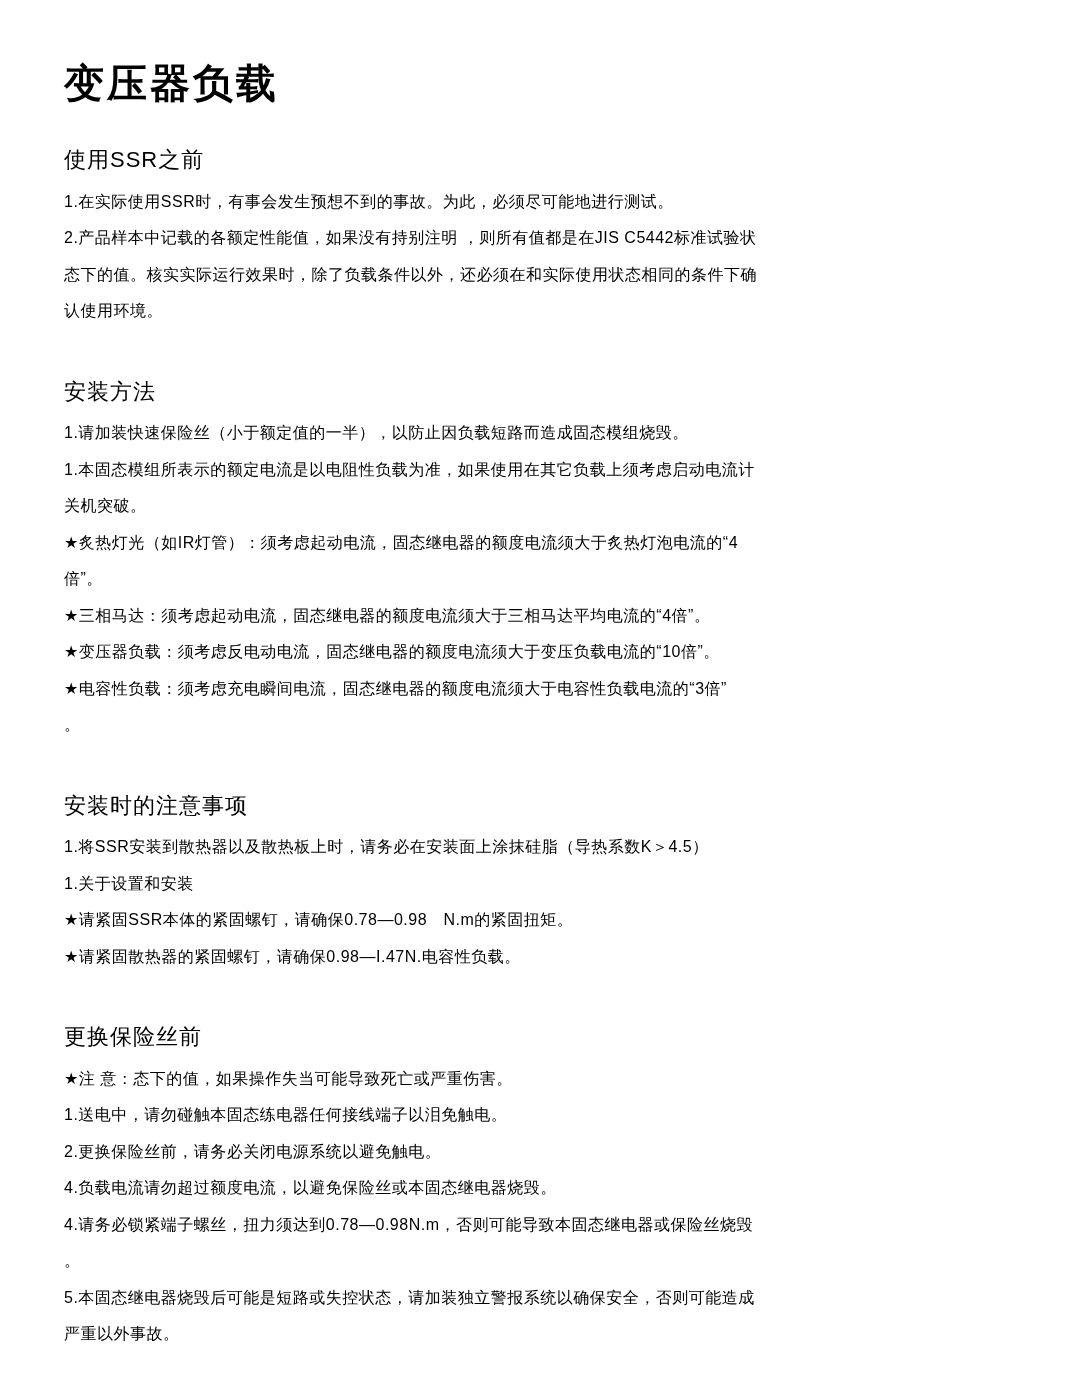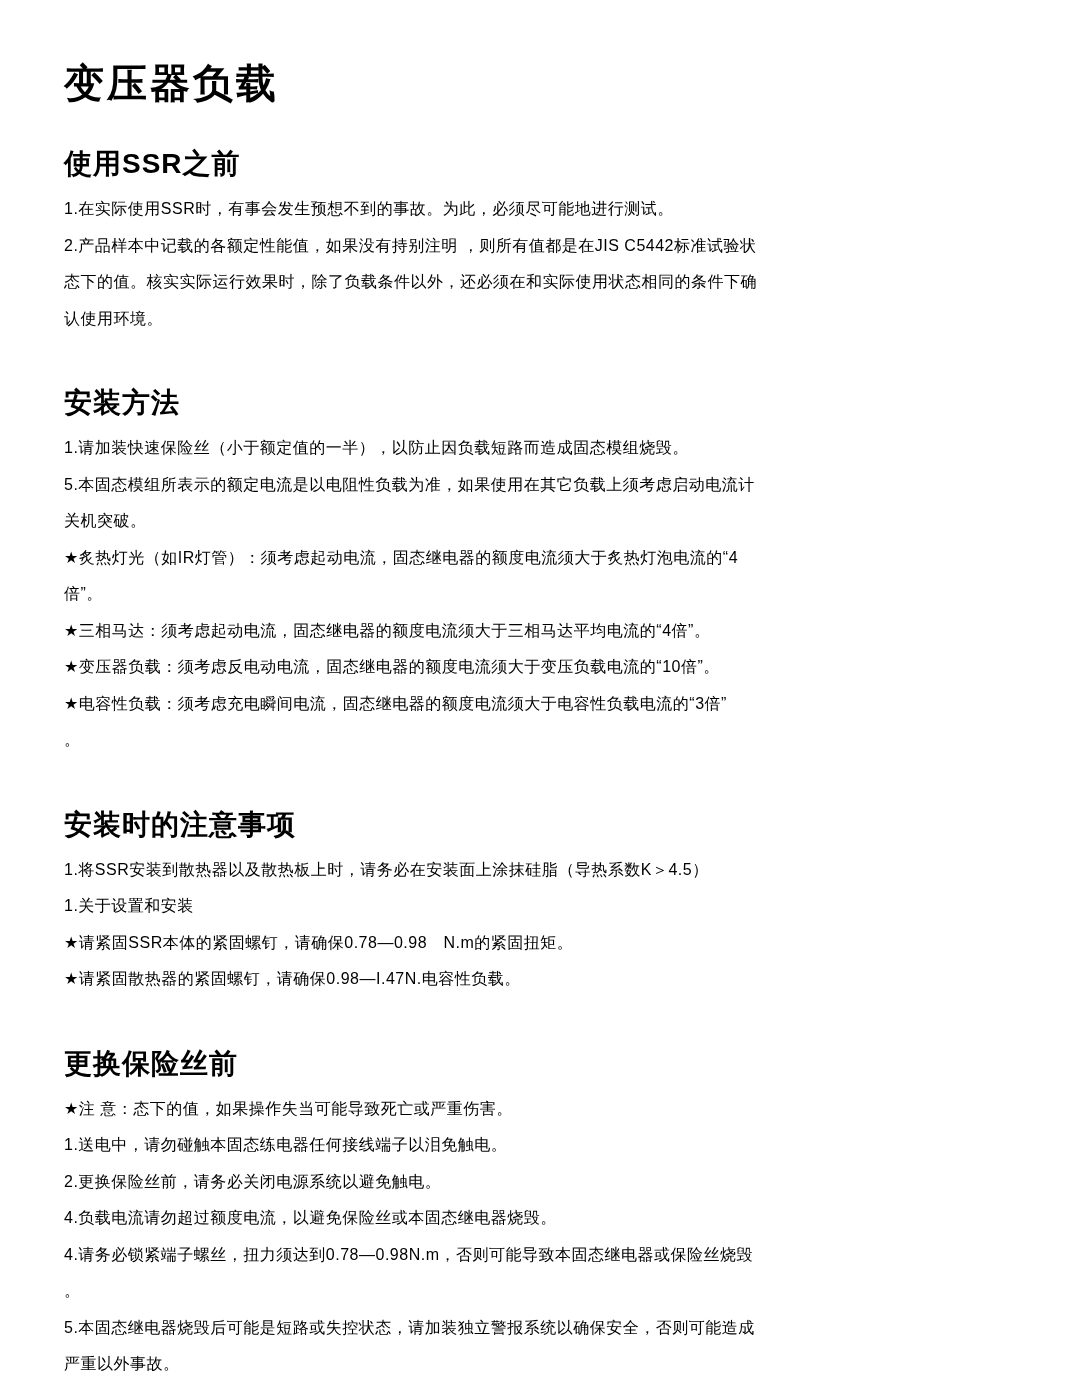--- a/index.html
+++ b/index.html
@@ -22,22 +22,22 @@
     background: #ffffff;
   }
   .doc-title {
     font-size: 40px;
     font-weight: 700;
     line-height: 1.15;
     letter-spacing: 3px;
     margin: 0 0 40px 0;
   }
   .doc-section .section-heading {
-    font-size: 28px;
-    font-weight: 700;
+    font-size: 22px;
+    font-weight: 400;
     line-height: 1.25;
     letter-spacing: 1px;
     margin: 48px 0 10px 0;
   }
   .doc-section:first-of-type .section-heading {
     margin-top: 0;
   }
   .para {
     font-size: 16px;
     font-weight: 400;
@@ -60,21 +60,21 @@
           <p class="para">2.产品样本中记载的各额定性能值，如果没有持别注明 ，则所有值都是在JIS C5442标准试验状
 态下的值。核实实际运行效果时，除了负载条件以外，还必须在和实际使用状态相同的条件下确
 认使用环境。</p>
         </div>
   </section>
 
   <section class="doc-section">
     <h2 class="section-heading">安装方法</h2>
     <div class="section-body">
           <p class="para">1.请加装快速保险丝（小于额定值的一半），以防止因负载短路而造成固态模组烧毁。</p>
-          <p class="para">5.本固态模组所表示的额定电流是以电阻性负载为准，如果使用在其它负载上须考虑启动电流计
+          <p class="para">1.本固态模组所表示的额定电流是以电阻性负载为准，如果使用在其它负载上须考虑启动电流计
 关机突破。</p>
           <p class="para">★炙热灯光（如IR灯管）：须考虑起动电流，固态继电器的额度电流须大于炙热灯泡电流的“4
 倍”。</p>
           <p class="para">★三相马达：须考虑起动电流，固态继电器的额度电流须大于三相马达平均电流的“4倍”。</p>
           <p class="para">★变压器负载：须考虑反电动电流，固态继电器的额度电流须大于变压负载电流的“10倍”。</p>
           <p class="para">★电容性负载：须考虑充电瞬间电流，固态继电器的额度电流须大于电容性负载电流的“3倍”
 。</p>
         </div>
   </section>
 

